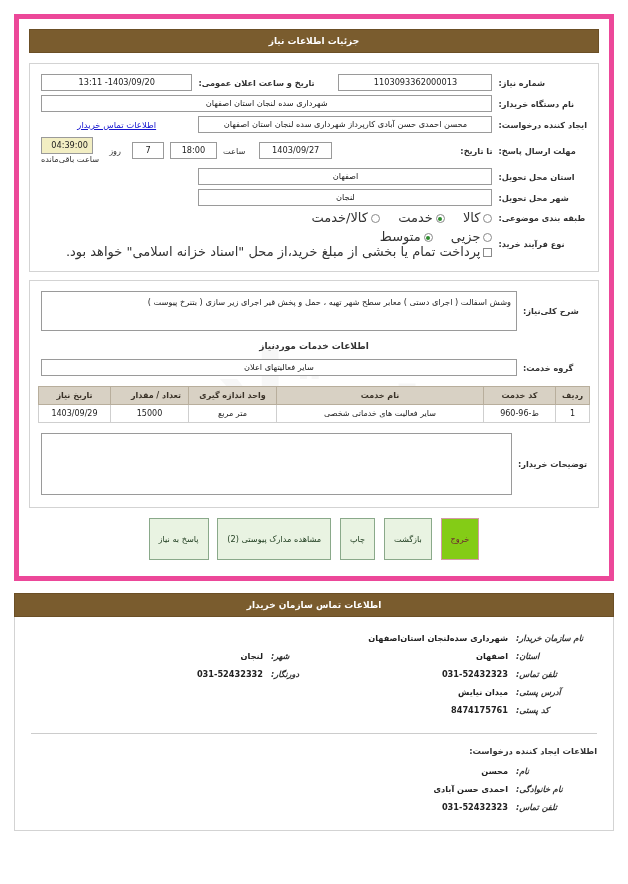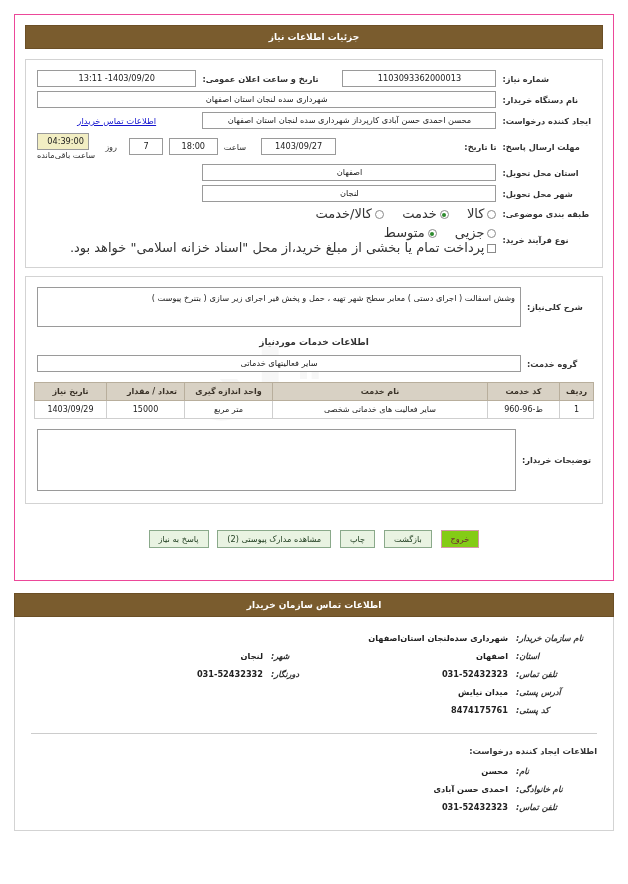--- a/index.html
+++ b/index.html
@@ -35,21 +35,21 @@
     font-weight: bold;
     color: rgba(170,170,170,0.16);
     letter-spacing: 6px;
     pointer-events: none;
     user-select: none;
     z-index: 0;
     white-space: nowrap;
   }
 
   .outer-frame {
-    border: 1px solid #ec4899;
+    border: 5px solid #ec4899;
     background: transparent;
     position: relative;
     z-index: 1;
     padding: 10px 10px 10px 10px;
   }
 
   .section-title {
     background: #7a5c2e;
     color: #ffffff;
     font-size: 9px;
@@ -189,22 +189,22 @@
   .btn-row {
     text-align: center;
     margin: 10px 0 6px 0;
   }
   .btn {
     display: inline-block;
     border: 1px solid #8aa98a;
     background: #e9f3e2;
     color: #234023;
     font-size: 8.2px;
-    padding: 3px 9px;
-    margin: 16px 3px;
+    padding: 15px 9px;
+    margin: 0 3px;
     cursor: pointer;
     white-space: nowrap;
   }
   .btn.pink {
     border: 1px solid #d39aa6;
     background: #84cc16;
     color: #6b2331;
   }
 
   .contact-box {
@@ -366,21 +366,21 @@
       </tbody>
         </table>
 
       <div class="mid-title">اطلاعات خدمات موردنیاز</div>
 
       <table class="form">
         <tbody>
             <tr>
           <td class="lbl lbl-b" style="width:70px;">گروه خدمت:</td>
           <td>
-                <span class="fld">سایر  فعالیتهای خدماتی</span>
+                <span class="fld">سایر  فعالیتهای اعلان</span>
               </td>
         </tr>
       </tbody>
         </table>
 
       <table class="grid" style="margin-top:8px;">
         <thead>
           <tr>
             <th style="width:34px;">ردیف</th>
             <th style="width:72px;">کد خدمت</th>

